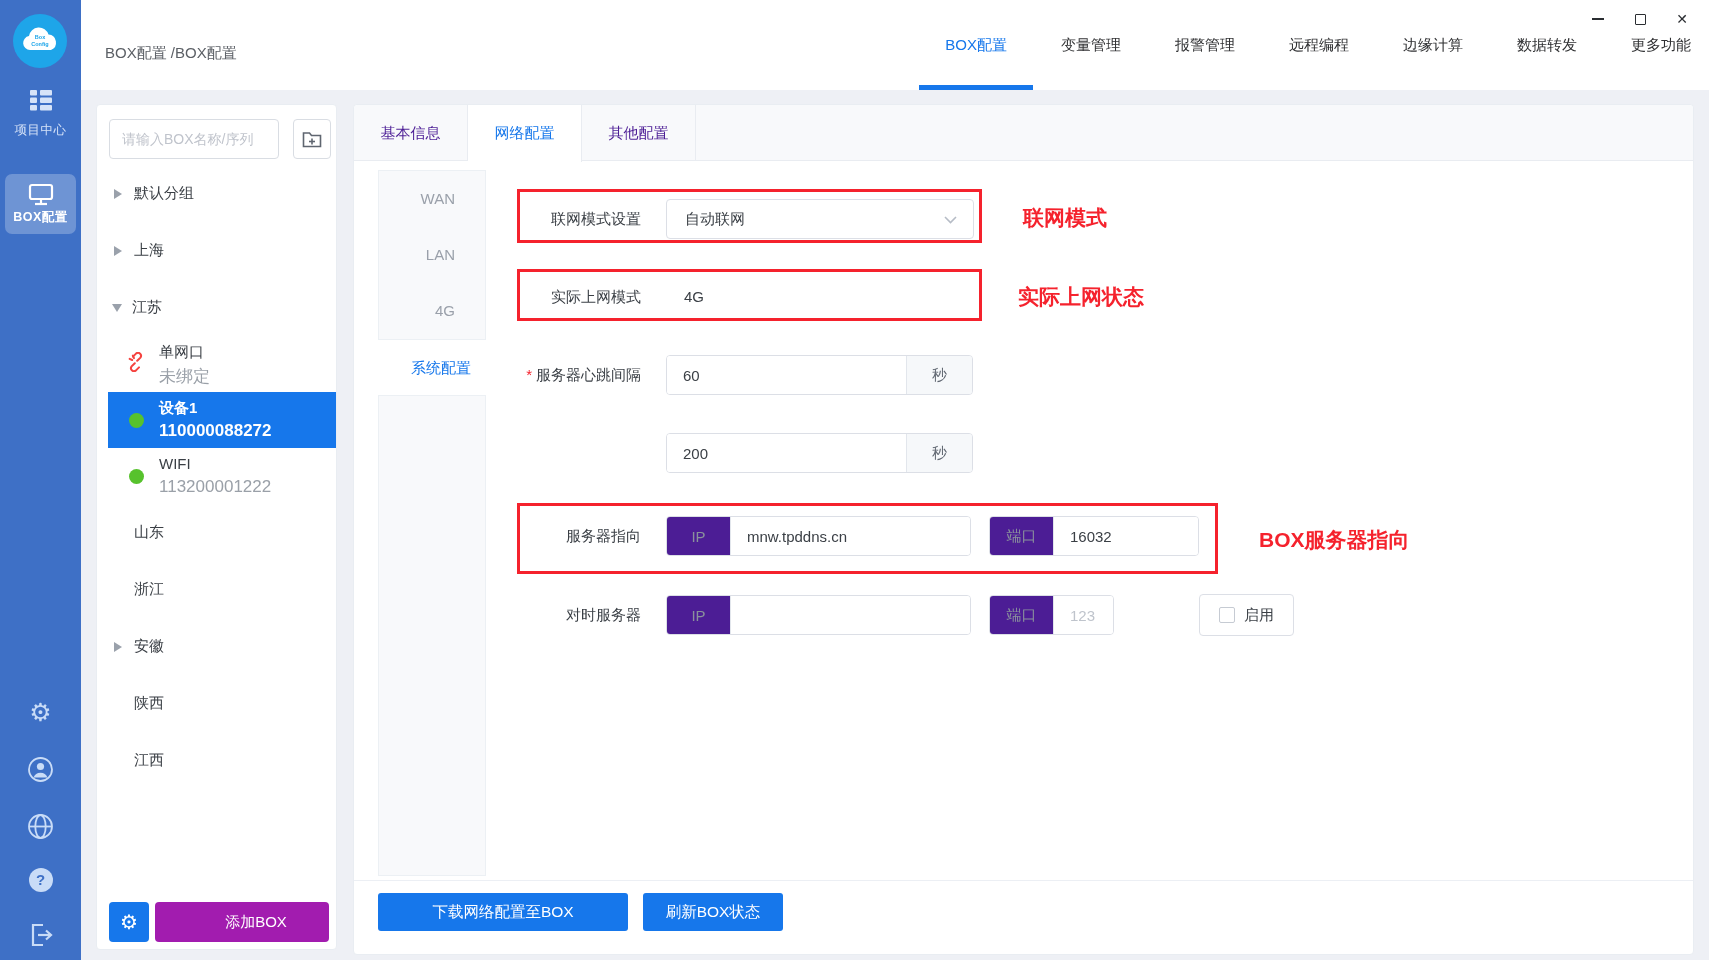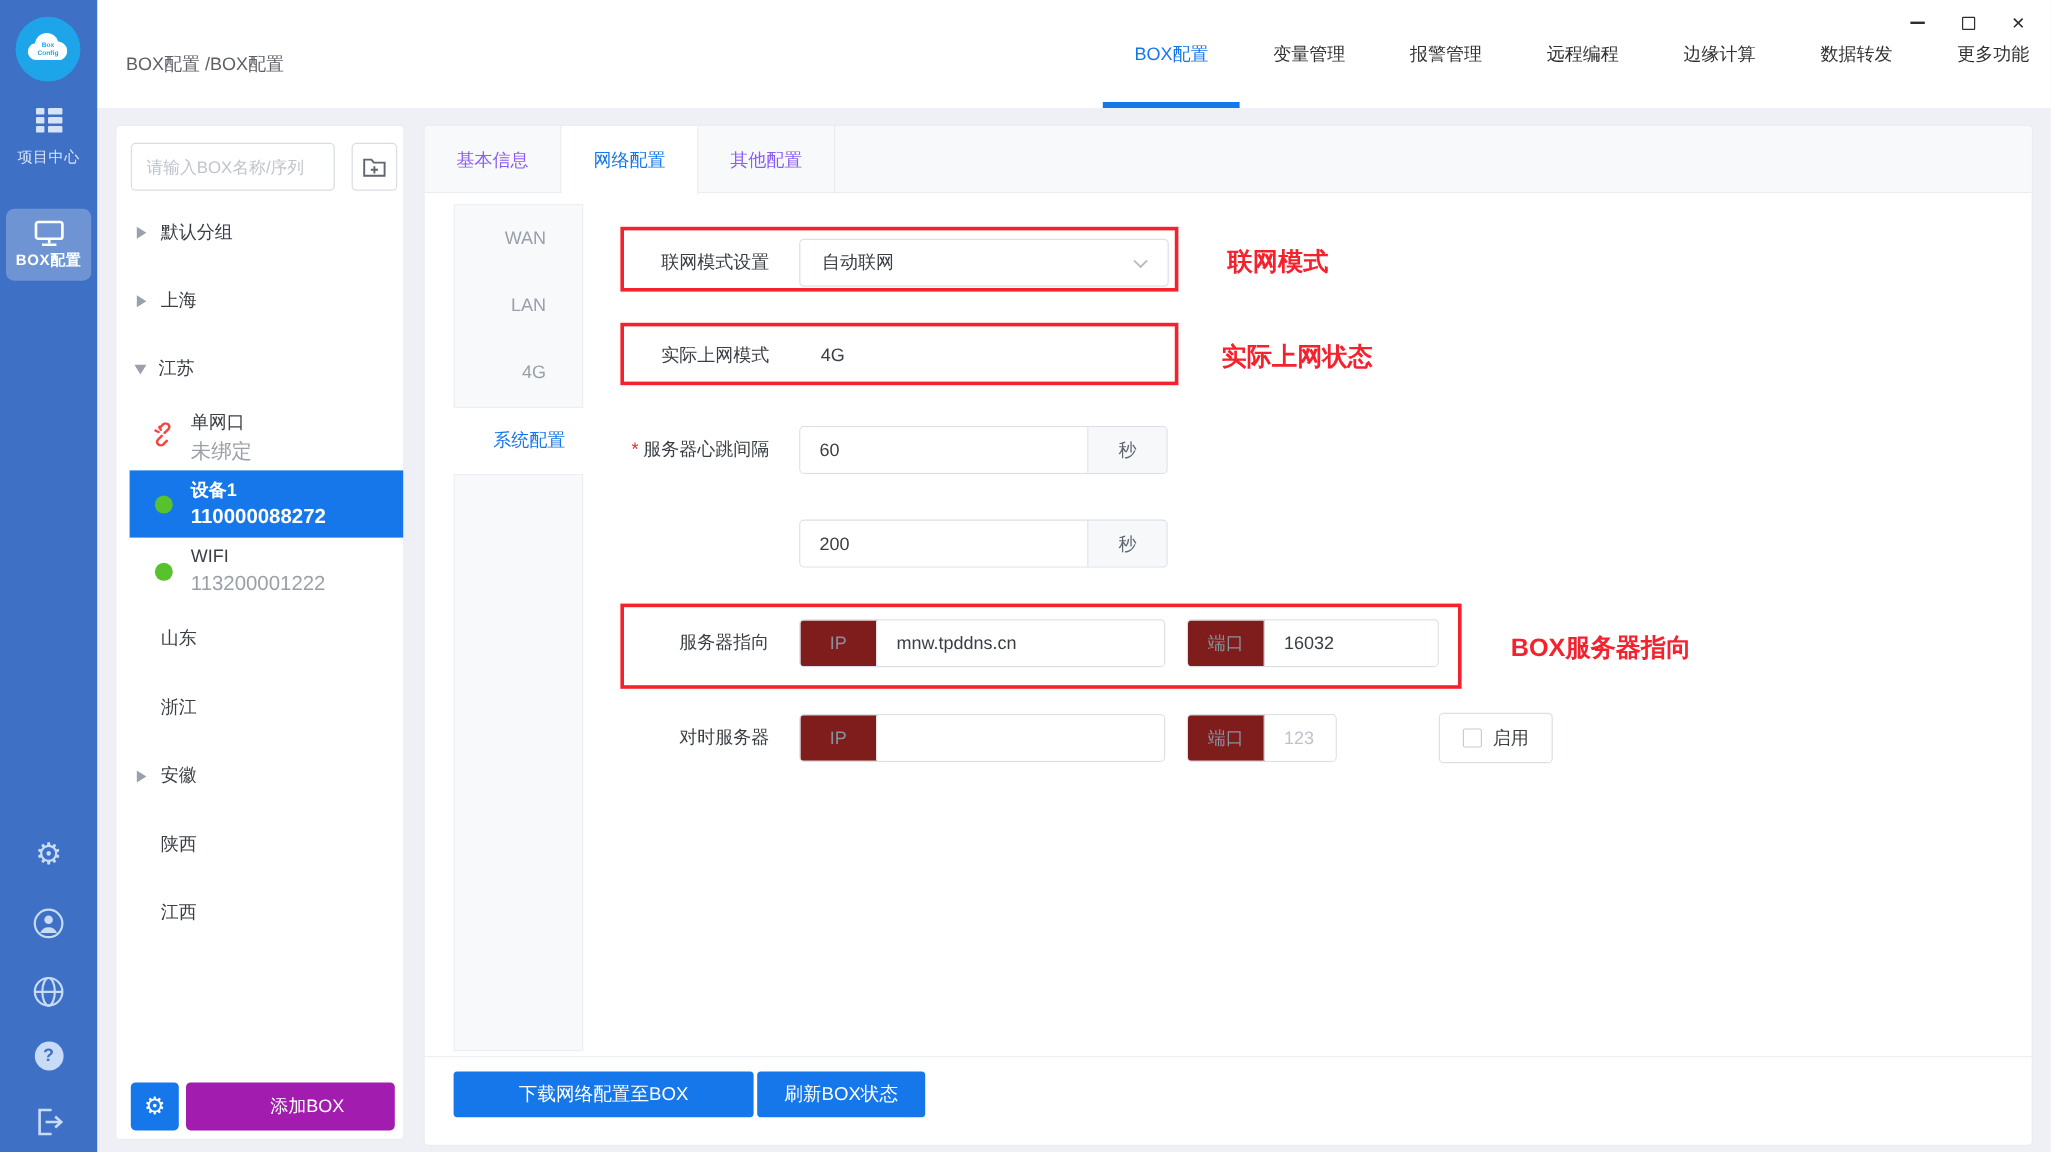--- a/index.html
+++ b/index.html
@@ -49,52 +49,52 @@
   .t-dev.selected .dev-sub { color:#fff; font-weight:bold; }
   .dot { position:absolute; left:21px; top:21px; width:15px; height:15px; border-radius:50%; background:#57c22d; }
   .broken { position:absolute; left:18px; top:16px; }
   .side-foot-gear { position:absolute; left:12px; bottom:7px; width:40px; height:40px; background:#1677eb; border-radius:4px; border:none; color:#fff; display:flex; align-items:center; justify-content:center; }
   .side-foot-gear .gear-glyph { color:#fff; font-size:20px; line-height:20px; }
   .addbox-btn { position:absolute; left:58px; bottom:7px; width:174px; height:40px; background:#a21caf; border:none; border-radius:4px; color:#fff; font-size:15px; font-family:inherit;padding-left:28px; }
 
   
   .maincard { position:absolute; left:353px; top:104px; width:1341px; height:851px; background:#fff; border:1px solid #e9edf2; border-radius:4px; }
   .tabbar { position:absolute; left:0; top:0; width:100%; height:56px; background:#f8f9fb; border-bottom:1px solid #e9ecf1; display:flex; border-radius:4px 4px 0 0; }
-  .tab { width:114px; height:56px; display:flex; align-items:center; justify-content:center; font-size:15px; color:#8b5cf6; border-right:1px solid #e9ecf1; cursor:default; }
+  .tab { width:114px; height:56px; display:flex; align-items:center; justify-content:center; font-size:15px; color:#4c1d95; border-right:1px solid #e9ecf1; cursor:default; }
   .tab.active { background:#fff; color:#1677eb; height:57px; }
   .subnav { position:absolute; left:24px; top:65px; width:108px; }
   .subnav-block { border:1px solid #ecf0f4; background:#f8f9fb; }
   .subnav-item { height:56px; line-height:56px; text-align:right; padding-right:30px; font-size:15px; color:#9aa0aa; cursor:default; }
   .subnav-active { height:55px; line-height:55px; text-align:right; padding-right:15px; font-size:15px; color:#1677eb; cursor:default; background:#fff; }
   .subnav-block2 { border:1px solid #ecf0f4; background:#f8f9fb; height:481px; }
 
   
   .f-label { position:absolute; left:40px; width:247px; height:40px; line-height:40px; text-align:right; font-size:15px; color:#3a3f45; white-space:nowrap; }
   .req { color:#f5222d; margin-right:4px; }
   .selectbox { position:absolute; left:312px; width:308px; height:40px; border:1px solid #dcdfe6; border-radius:4px; background:#fff; line-height:38px; padding-left:18px; font-size:15px; color:#3a3f45; cursor:default; }
   .selectbox svg { position:absolute; right:16px; top:16px; }
   .plainval { position:absolute; left:330px; height:40px; line-height:40px; font-size:15px; color:#3a3f45; }
   .inputgrp { position:absolute; display:flex; height:40px; border:1px solid #dcdfe6; border-radius:4px; overflow:hidden; background:#fff; }
   .inputgrp input { border:none; outline:none; font-size:15px; color:#3a3f45; padding-left:16px; font-family:inherit; min-width:0; }
   .inputgrp input::placeholder { color:#bfc4cc; }
   .addon { background:#f6f8fa; border-left:1px solid #e2e6ec; display:flex; align-items:center; justify-content:center; font-size:15px; color:#5f6670; }
-  .tag { background:#7f1d1d; border-right:1px solid #e2e6ec; display:flex; align-items:center; justify-content:center; font-size:15px; color:#8a919c; width:64px; flex:none; }
+  .tag { background:#4c1d95; border-right:1px solid #e2e6ec; display:flex; align-items:center; justify-content:center; font-size:15px; color:#8a919c; width:64px; flex:none; }
   .enable-box { position:absolute; left:845px; width:95px; height:42px; border:1px solid #dcdfe6; border-radius:4px; display:flex; align-items:center; justify-content:center; gap:9px; }
   .checkbox { width:16px; height:16px; border:1px solid #c6cbd3; border-radius:2px; background:#fff; }
   .enable-label { font-size:15px; color:#3a3f45; }
 
   
   .redbox { position:absolute; border:3px solid #f5222d; pointer-events:none; z-index:5; }
   .ann { position:absolute; color:#f5222d; font-size:21px; font-weight:bold; z-index:5; white-space:nowrap; }
 
   
   .card-foot { position:absolute; left:0; bottom:0; width:100%; height:74px; border-top:1px solid #eceff4; }
   .foot-btn { position:absolute; top:12px; height:38px; background:#1677eb; color:#fff; border:none; border-radius:3px; font-size:15.5px; font-family:inherit; }
   .foot-btn.b1 { left:24px; width:250px; }
-  .foot-btn.b2 { left:277px; width:140px; }
+  .foot-btn.b2 { left:289px; width:140px; }
 </style>
 </head>
 <body>
 
 <div id="app">
 
   <div class="rail">
     <div class="logo">
       <svg width="40" height="34" viewBox="0 0 40 34">
         <path d="M10 26 a7 7 0 0 1 -1-13.9 a10 10 0 0 1 19.5-1.5 a8 8 0 0 1 2.5 15.4 z" fill="#ffffff"></path>

